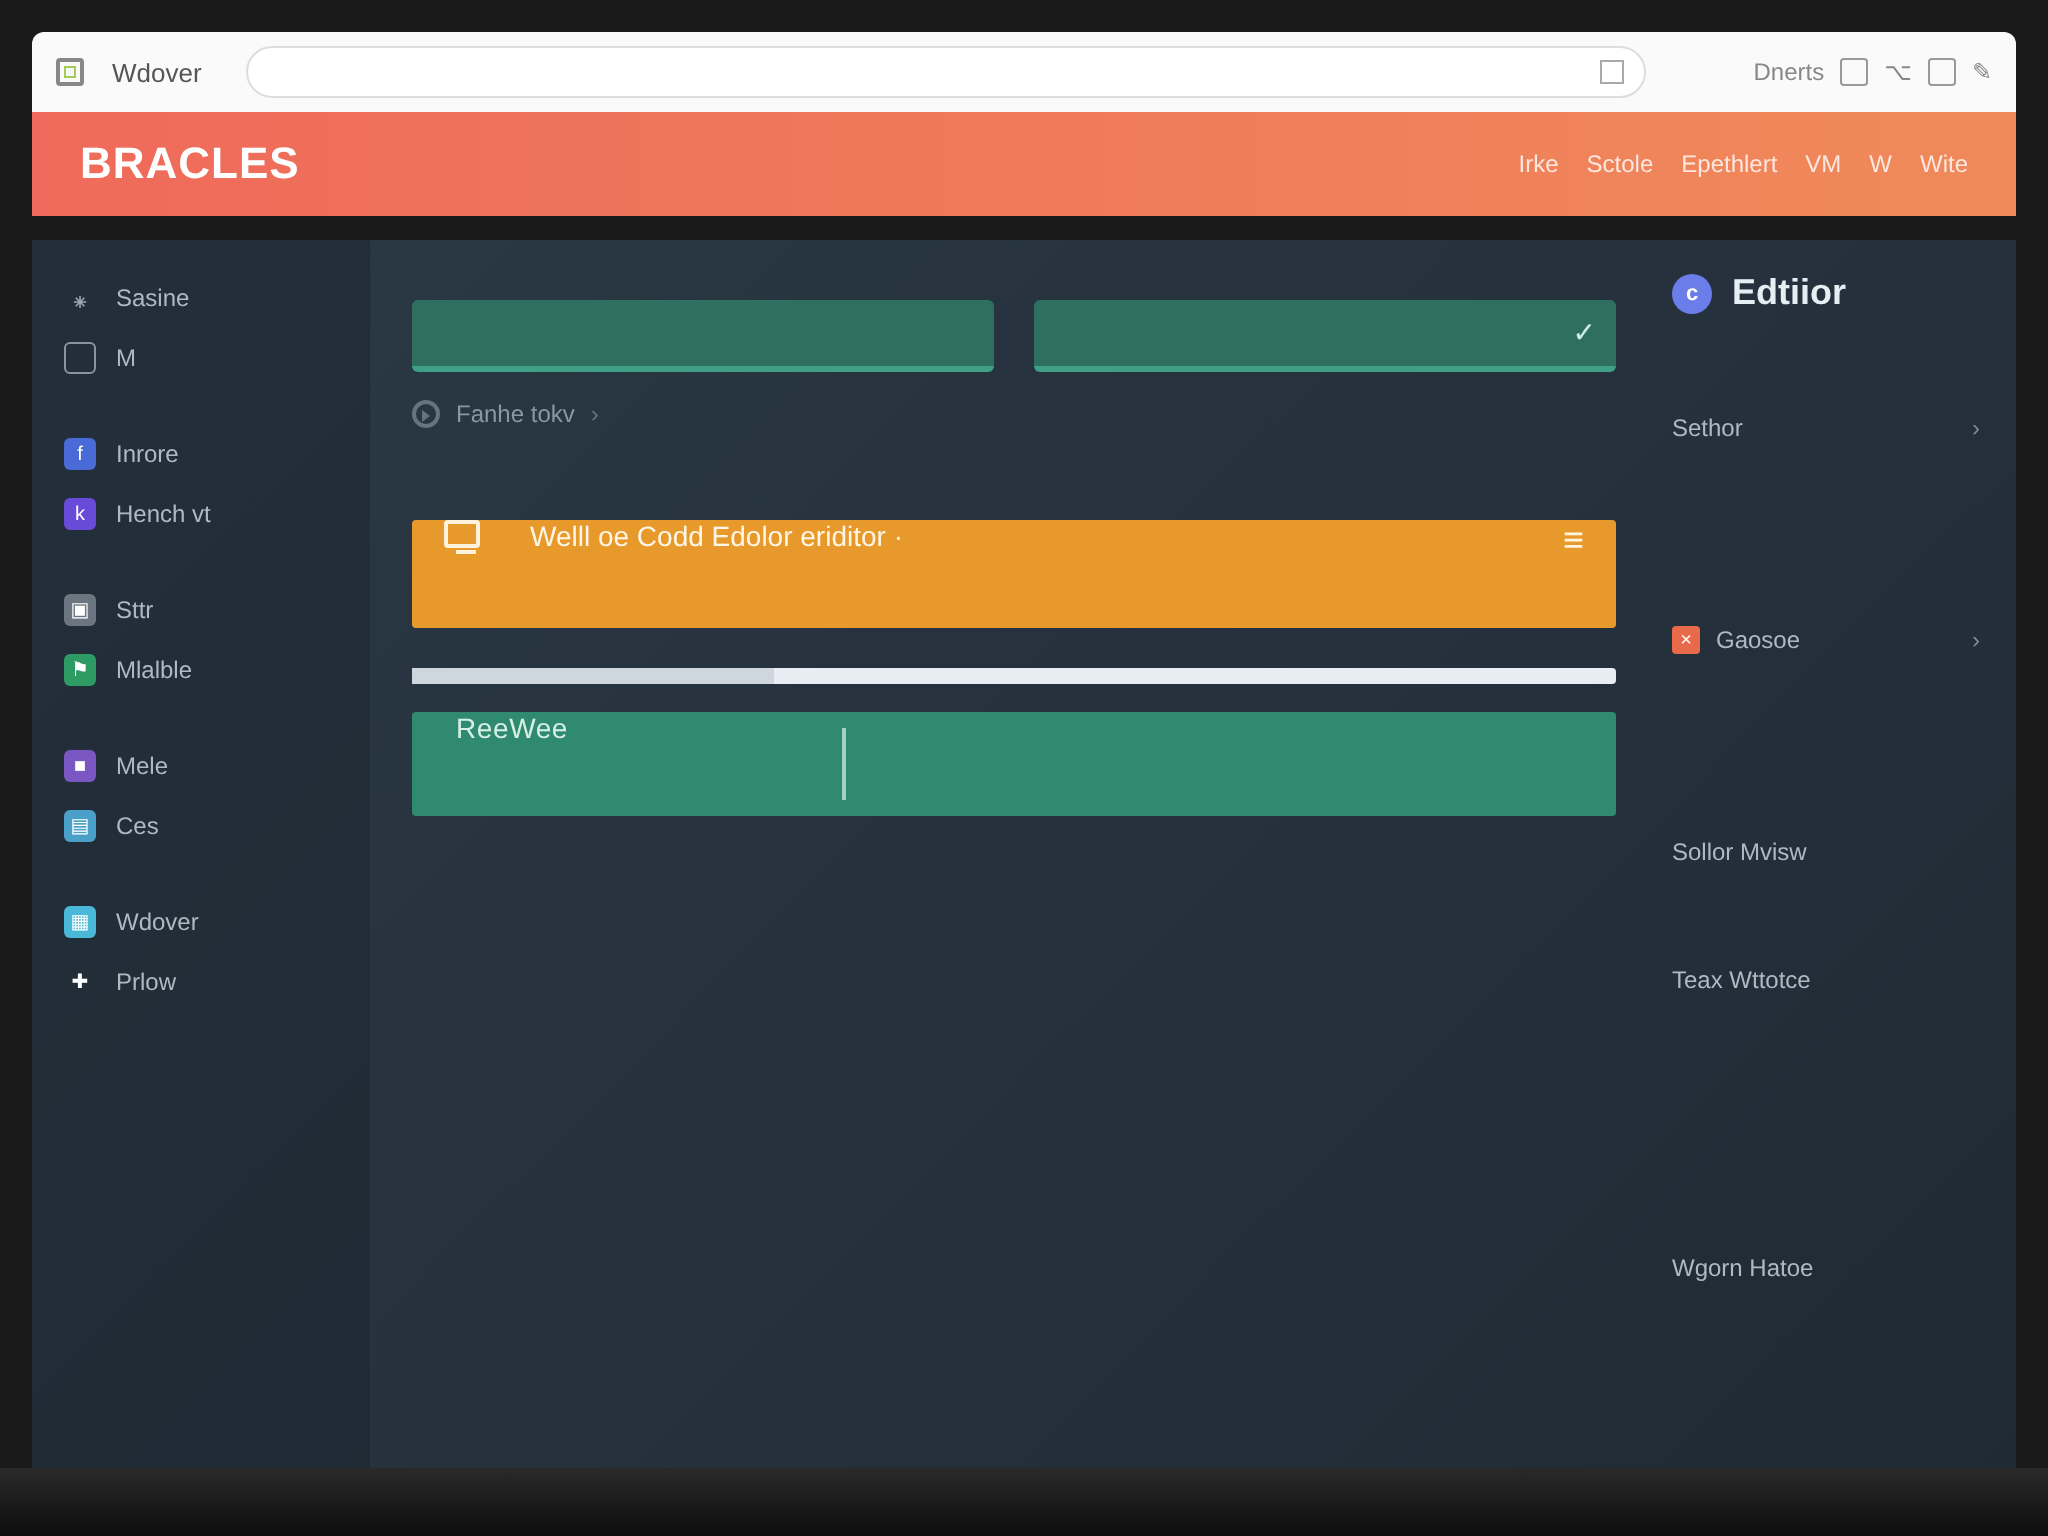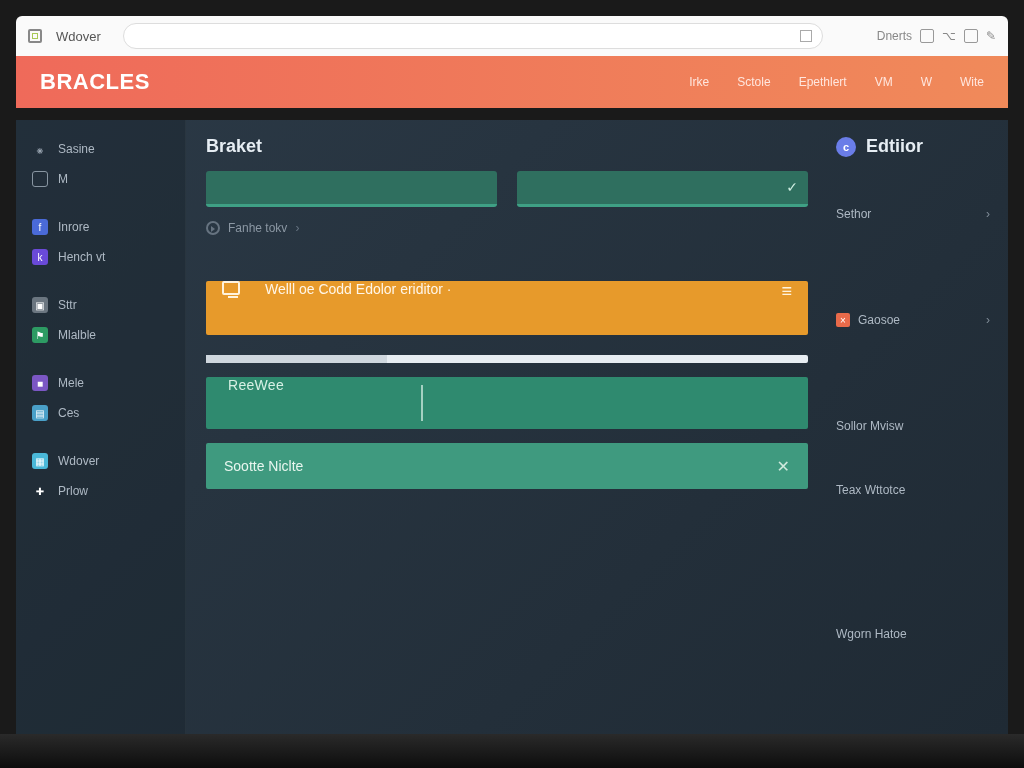--- a/index.html
+++ b/index.html
@@ -18,21 +18,21 @@
   .chrome .om-end { width:12px; height:12px; border:1px solid #aaa; }
   .chrome .btns { display:flex; gap:8px; align-items:center; color:#888; font-size:12px; }
   .chrome .glyph { width:14px; height:14px; border:1px solid #999; border-radius:2px; }
 
   
   .app-header { position:absolute; top:56px; left:16px; right:16px; height:52px;
                 background:linear-gradient(90deg,#ef6a5a 0%, #f08a5a 100%);
                 display:flex; align-items:center; justify-content:space-between;
                 padding:0 24px; color:#fff; }
   .app-header .brand { font-size:22px; font-weight:700; letter-spacing:0.5px; text-transform:uppercase; }
-  .app-header .menu { display:flex; gap:28px; font-size:12px; color:#ffe6de; }
+  .app-header .menu { display:flex; gap:14px; font-size:12px; color:#ffe6de; }
   .app-header .menu span { cursor:pointer; }
 
   
   .body { position:absolute; top:120px; left:16px; right:16px; bottom:34px;
           background:linear-gradient(135deg,#2b3946 0%, #1f2a34 100%);
           display:flex; }
 
   
   .sidebar { width:170px; background:rgba(25,35,45,0.45); padding:14px 0;
              border-right:1px solid rgba(255,255,255,0.04); }
@@ -181,21 +181,20 @@
         <span>Wdover</span>
       </div>
       <div class="side-item">
         <span class="ico ico-pin">✚</span>
         <span>Prlow</span>
       </div>
     </div>
 
     <div class="main">
       <div class="cols-head">
-        <div class="col-head a">Braket</div>
       </div>
 
       <div class="twin-bars">
         <div class="bar"></div>
         <div class="bar b"></div>
       </div>
 
       <div class="sub-row">
         <span class="dot"></span>
         <span>Fanhe tokv</span>
@@ -210,24 +209,20 @@
         <span class="right-bars">≡</span>
       </div>
 
       <div class="thin-progress"></div>
 
       <div class="block-a">
         <span>ReeWee</span>
         <span class="divider"></span>
       </div>
 
-      <div class="block-b">
-        <span>Sootte Niclte</span>
-        <span class="x">✕</span>
-      </div>
     </div>
 
     <div class="rail">
       <div class="rail-head">
         <span class="badge">c</span>
         <span>Edtiior</span>
       </div>
 
       <div class="rail-gap-sm"></div>
 

